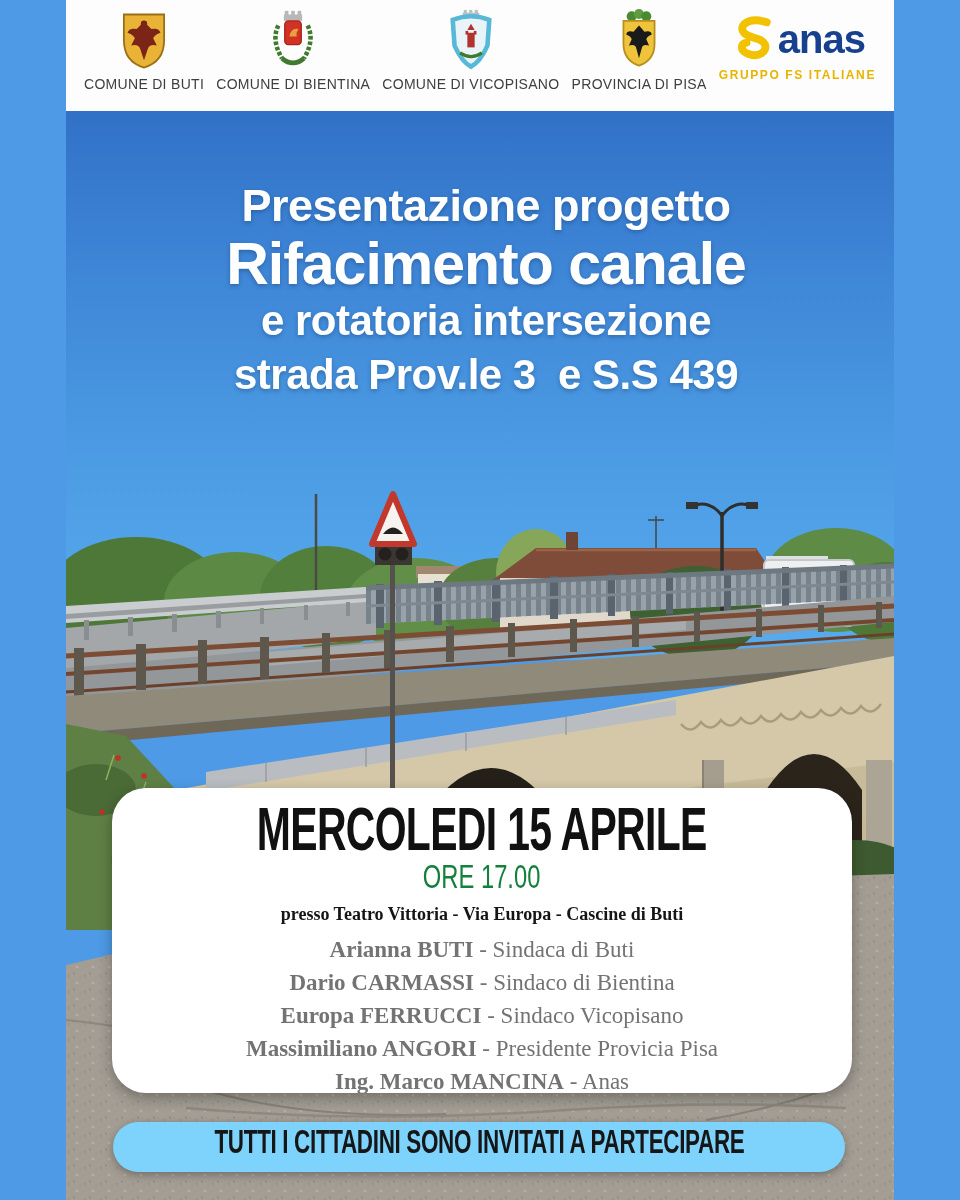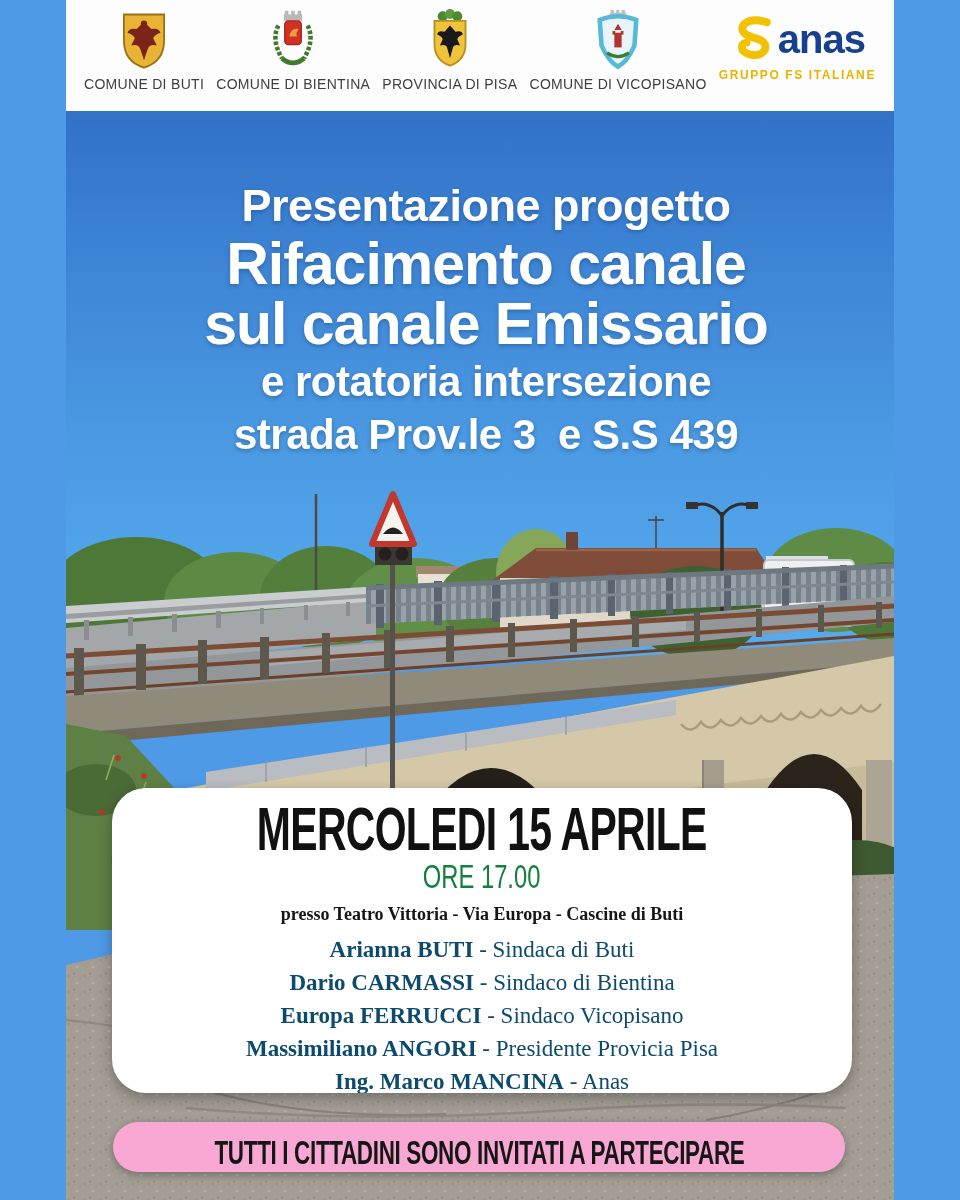--- a/index.html
+++ b/index.html
@@ -39,27 +39,27 @@
   
   .event-card{
     position:absolute;left:112px;top:788px;width:740px;height:305px;
     background:#FFFFFF;border-radius:34px;box-shadow:0 5px 14px rgba(0,0,0,0.3);
     text-align:center;color:#141414;overflow:hidden;
   }
   .cond{display:inline-block;transform:scaleX(0.66);transform-origin:center;white-space:nowrap;}
   .card-date{margin-top:10px;font-size:62px;font-weight:bold;letter-spacing:-1px;line-height:1.0;color:#111;}
   .card-time{font-size:33px;font-weight:normal;letter-spacing:0;line-height:1.05;color:#15803d;margin-top:0px;}
   .card-venue{font-family:"Liberation Serif",serif;font-weight:bold;font-size:18px;margin-top:9px;color:#151515;}
-  .speakers{margin-top:8px;font-family:"Liberation Serif",serif;font-size:23px;line-height:33px;color:#0c4a6e;}
+  .speakers{margin-top:8px;font-family:"Liberation Serif",serif;font-size:23px;line-height:33px;color:#737373;}
   .speaker-name{font-weight:bold;}
   
   .invitation-pill{
     position:absolute;left:113px;top:1122px;width:732px;height:50px;border-radius:26px;
-    background:#f9a8d4;box-shadow:0 3px 9px rgba(0,0,0,0.3);
-    display:flex;align-items:flex-end;justify-content:center;color:#161616;
+    background:#7dd3fc;box-shadow:0 3px 9px rgba(0,0,0,0.3);
+    display:flex;align-items:flex-start;justify-content:center;color:#161616;
     font-size:34px;font-weight:bold;letter-spacing:-0.5px;
   }
 </style>
 </head>
 <body>
 
 <div class="poster">
 
   <div class="sky"></div>
 
@@ -264,66 +264,65 @@
           <rect x="21" y="13" width="18" height="26" rx="4" fill="#D23226" stroke="#A82418" stroke-width="1.5"></rect>
           <path d="M26,30 Q28,20 36,22 Q33,26 34,30 Z" fill="#E8A040"></path>
         </svg>
       </div>
       <div class="logo-label">COMUNE DI BIENTINA</div>
     </div>
 
     <div class="logo-item">
       <div class="crest">
         <svg width="58" height="64" viewBox="0 0 60 70" aria-hidden="true">
-          <circle cx="22" cy="8" r="5.5" fill="#4A8A30"></circle>
-          <circle cx="30" cy="5.5" r="5.5" fill="#5E9C40"></circle>
-          <circle cx="38" cy="8" r="5.5" fill="#4A8A30"></circle>
-          <path d="M13,13 H47 V38 Q47,56 30,62 Q13,56 13,38 Z" fill="#EFC43A" stroke="#B89020" stroke-width="2"></path>
-          <path d="M30,18 L24,25 Q17,23 16,28 Q21,30 22,33 L19,40 Q26,38 27,43 L30,54 L33,43 Q34,38 41,40 L38,33 Q39,30 44,28 Q43,23 36,25 Z" fill="#1A1A1A"></path>
-        </svg>
-      </div>
-      <div class="logo-label">PROVINCIA DI PISA</div>
-    </div>
-
-    <div class="logo-item">
-      <div class="crest">
-        <svg width="58" height="64" viewBox="0 0 60 70" aria-hidden="true">
           <rect x="21" y="4" width="18" height="6" fill="#B8C0C4"></rect>
           <rect x="22" y="1" width="3.5" height="4" fill="#B8C0C4"></rect>
           <rect x="28" y="1" width="3.5" height="4" fill="#B8C0C4"></rect>
           <rect x="34" y="1" width="3.5" height="4" fill="#B8C0C4"></rect>
           <path d="M10,12 Q30,4 50,12 L48,40 Q40,58 30,63 Q20,58 12,40 Z" fill="#E8F4F8" stroke="#58B8D8" stroke-width="5"></path>
           <path d="M30,16 l4,7 h-8 Z" fill="#B23230"></path>
           <rect x="26" y="26" width="8" height="16" fill="#B23230"></rect>
           <rect x="24" y="24" width="3" height="4" fill="#B23230"></rect>
           <rect x="33" y="24" width="3" height="4" fill="#B23230"></rect>
           <path d="M18,48 Q30,56 42,48" fill="none" stroke="#3F7A2E" stroke-width="3.5"></path>
         </svg>
       </div>
       <div class="logo-label">COMUNE DI VICOPISANO</div>
     </div>
 
+    <div class="logo-item">
+      <div class="crest">
+        <svg width="58" height="64" viewBox="0 0 60 70" aria-hidden="true">
+          <circle cx="22" cy="8" r="5.5" fill="#4A8A30"></circle>
+          <circle cx="30" cy="5.5" r="5.5" fill="#5E9C40"></circle>
+          <circle cx="38" cy="8" r="5.5" fill="#4A8A30"></circle>
+          <path d="M13,13 H47 V38 Q47,56 30,62 Q13,56 13,38 Z" fill="#EFC43A" stroke="#B89020" stroke-width="2"></path>
+          <path d="M30,18 L24,25 Q17,23 16,28 Q21,30 22,33 L19,40 Q26,38 27,43 L30,54 L33,43 Q34,38 41,40 L38,33 Q39,30 44,28 Q43,23 36,25 Z" fill="#1A1A1A"></path>
+        </svg>
+      </div>
+      <div class="logo-label">PROVINCIA DI PISA</div>
+    </div>
+
     <div class="anas-block">
       <div class="anas-row">
         <span>
           <svg width="46" height="46" viewBox="0 0 50 50" aria-hidden="true">
             <path d="M40,9 C18,2 7,15 17,22 C24,27 35,26 38,33 C41,41 31,48 19,43 C11,40 11,32 18,31" fill="none" stroke="#F2C200" stroke-width="8.5" stroke-linecap="round"></path>
           </svg>
         </span>
         <span class="anas-word">anas</span>
       </div>
       <div class="anas-sub">GRUPPO FS ITALIANE</div>
     </div>
 
   </div>
 
   <div class="title-block">
     <div class="t-small">Presentazione progetto</div>
     <div class="t-big">Rifacimento canale</div>
-    <div class="t-big">sul canale Emissario</div>
     <div class="t-mid">e rotatoria intersezione</div>
     <div class="t-mid">strada Prov.le 3  e S.S 439</div>
   </div>
 
   <div class="event-card">
     <div class="card-date">
       <span class="cond">MERCOLEDI 15 APRILE</span>
     </div>
     <div class="card-time">
       <span class="cond" style="transform:scaleX(0.72)">ORE 17.00</span>

